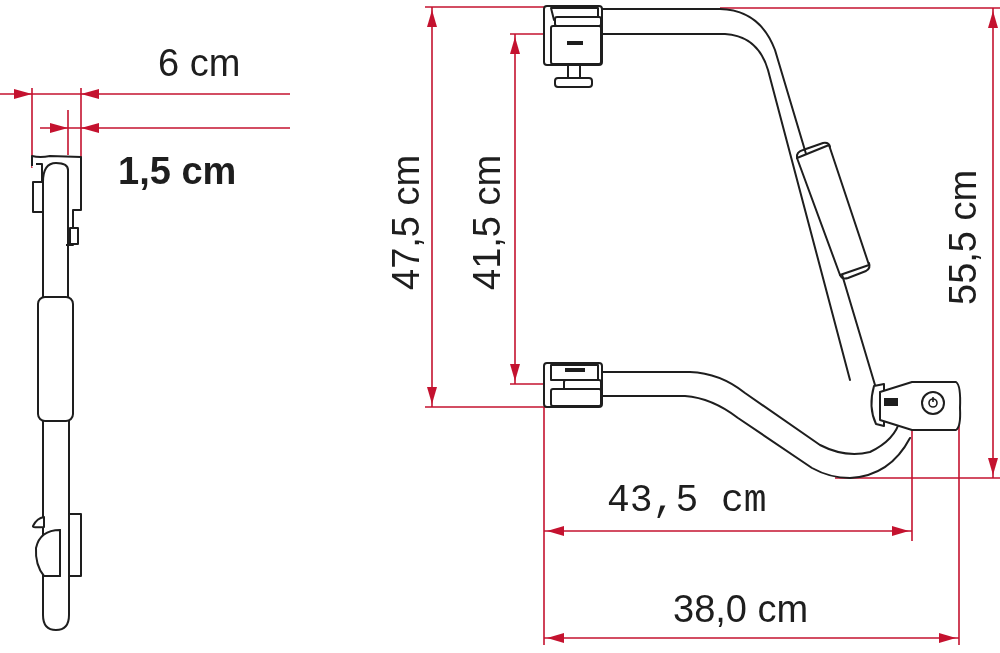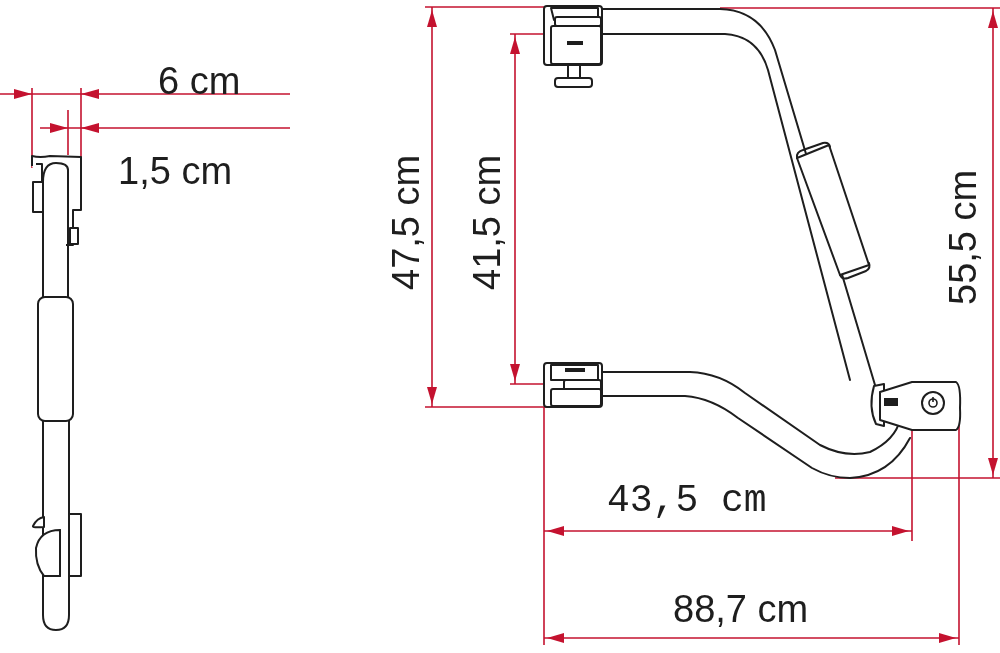--- a/index.html
+++ b/index.html
@@ -124,21 +124,21 @@
       <path class="lnw" d="M874,386 Q868,407 876,424 L884,426 L884,384 Z"></path>
       <path class="lnw" d="M880,392 L912,382 L956,382 Q961,385 960,408 Q961,427 956,430 L912,430 L880,420 Z"></path>
       <rect x="884" y="398" width="14" height="8" fill="#1e1e1e"></rect>
       <circle class="lnw" cx="933" cy="403" r="11"></circle>
       <circle cx="933" cy="403" r="4" fill="none" stroke="#1e1e1e" stroke-width="1.6"></circle>
       <line x1="933" y1="397" x2="933" y2="402" stroke="#1e1e1e" stroke-width="1.6"></line>
     </g>
   </g>
 </svg>
 
-<div class="lbl" style="left:158px; top:62px;">6 cm</div>
-<div class="lbl" style="left:118px; top:152px;">1,5 cm</div>
+<div class="lbl" style="left:158px; top:44px;">6 cm</div>
+<div class="lbl" style="left:118px; top:152px;font-weight:bold;">1,5 cm</div>
 
 <div class="lbl rot" style="left:387px; top:290px;">47,5 cm</div>
 <div class="lbl rot" style="left:468px; top:290px;">41,5 cm</div>
 <div class="lbl rot" style="left:944px; top:305px;">55,5 cm</div>
 
 <div class="lbl" style="left:607px; top:482px;font-family:Liberation Mono, monospace;">43,5 cm</div>
-<div class="lbl" style="left:673px; top:590px;">88,7 cm</div>
+<div class="lbl" style="left:673px; top:590px;">38,0 cm</div>
 
 </body></html>

